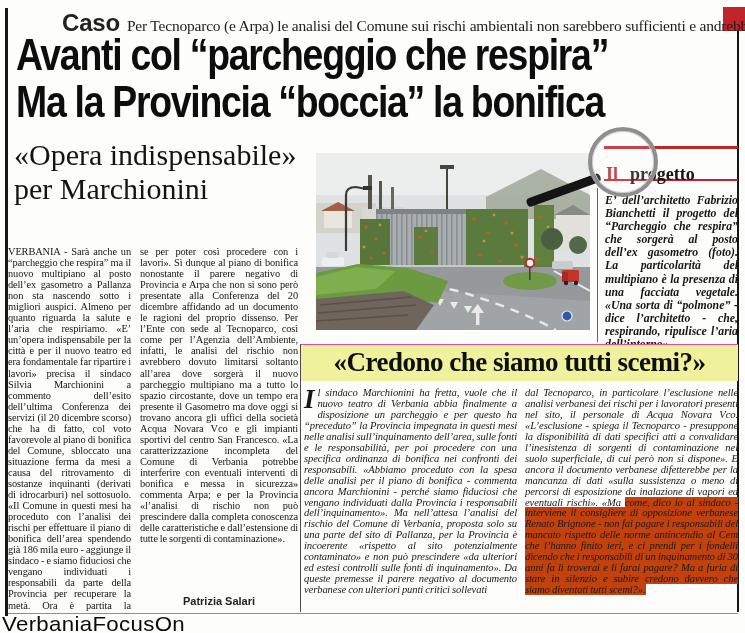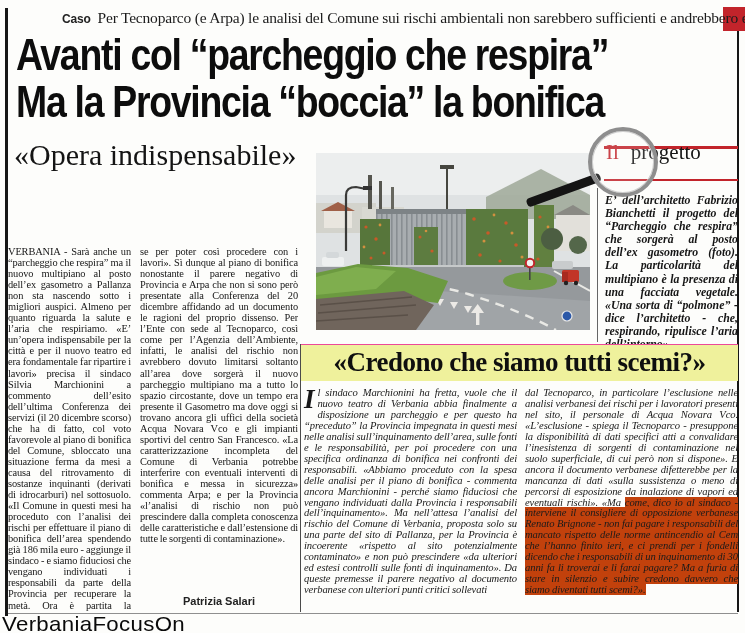--- a/index.html
+++ b/index.html
@@ -7,41 +7,41 @@
     width:745px;height:633px;position:relative;background:#fdfdfb;
     font-family:"Liberation Serif", serif;color:#1a1a1a;overflow:hidden;
   }
   .rule{position:absolute;background:#161616;}
   .rule-left{left:5px;top:8px;width:3px;height:608px;}
   .rule-right{left:737px;top:31px;width:2px;height:581px;}
   .rule-bottom{left:8px;top:613px;width:730px;height:1px;background:#8f8f8f;}
   .red-corner{position:absolute;left:723px;top:7px;width:22px;height:24px;background:#c2242b;}
 
   .kicker{position:absolute;left:62px;top:9px;width:668px;white-space:nowrap;font-size:15.5px;letter-spacing:-0.2px;color:#1c1c1c;}
-  .kicker .caso{font-family:"Liberation Sans",sans-serif;font-weight:bold;font-size:12px;color:#222;margin-right:7px;}
+  .kicker .caso{font-family:"Liberation Sans",sans-serif;font-weight:bold;font-size:24px;color:#222;margin-right:7px;}
 
   .headline{position:absolute;left:16px;top:31px;font-family:"Liberation Sans",sans-serif;
     font-weight:bold;font-size:44px;line-height:47px;letter-spacing:-1.5px;color:#0d0d0d;
     transform:scaleX(0.85);transform-origin:0 0;white-space:nowrap;}
 
   .subhead{position:absolute;left:14px;top:138px;width:300px;font-size:30px;line-height:34px;color:#141414;}
 
   
   .photo{position:absolute;left:316px;top:153px;width:274px;height:177px;overflow:hidden;background:#cfd3d4;}
 
   
   .lens{position:absolute;left:588px;top:127px;width:62px;height:62px;border:4px solid #8e8e8e;
     border-radius:50%;background:rgba(250,250,250,0.15);z-index:12;box-shadow:0 0 0 1px #cfcfcf inset;}
   .lens-handle{position:absolute;left:527px;top:199px;width:78px;height:9px;background:#141414;border-radius:4px;
     transform:rotate(-20deg);transform-origin:left center;z-index:11;}
 
   
   .sb-redline-top{position:absolute;left:604px;top:146px;width:134px;height:3px;background:#c2242b;z-index:5;}
   .sb-redline-bot{position:absolute;left:604px;top:179px;width:134px;height:2px;background:#c2242b;z-index:5;}
-  .sb-title{position:absolute;left:606px;top:140px;z-index:6;font-weight:normal;font-size:21px;white-space:nowrap;}
+  .sb-title{position:absolute;left:606px;top:164px;z-index:6;font-weight:bold;font-size:18px;white-space:nowrap;}
   .sb-title .w1{color:#c2242b;margin-right:12px;}
   .sb-title .w2{color:#161616;}
   .sb-rule-left{position:absolute;left:597px;top:188px;width:1px;height:154px;background:#666;}
   .sb-body{position:absolute;left:605px;top:194px;width:133px;font-style:italic;font-weight:bold;
     font-size:11.8px;line-height:13.1px;text-align:justify;color:#161616;}
 
   
   .col{position:absolute;top:246px;font-size:10.4px;line-height:11.05px;text-align:justify;
     letter-spacing:-0.12px;word-spacing:-0.5px;color:#161616;overflow:hidden;}
   .col1{left:8px;width:123px;height:366px;}
@@ -76,20 +76,21 @@
   <span class="caso">Caso</span><span>Per Tecnoparco (e Arpa) le analisi del Comune sui rischi ambientali non sarebbero sufficienti e andrebbero estese</span>
 </div>
 
 <div class="headline">
   <div>Avanti col “parcheggio che respira”</div>
   <div>Ma la Provincia “boccia” la bonifica</div>
 </div>
 
 <div class="subhead">
   <div>«Opera indispensabile»</div>
+  <div>per Marchionini</div>
 </div>
 
 <div class="photo">
 <svg width="274" height="177" viewBox="0 0 274 177">
   <defs>
     <pattern id="pv" width="5" height="8" patternUnits="userSpaceOnUse">
       <rect width="5" height="8" fill="#a8adb0"></rect>
           <rect width="1.6" height="8" fill="#888e92"></rect>
     </pattern>
   </defs>

